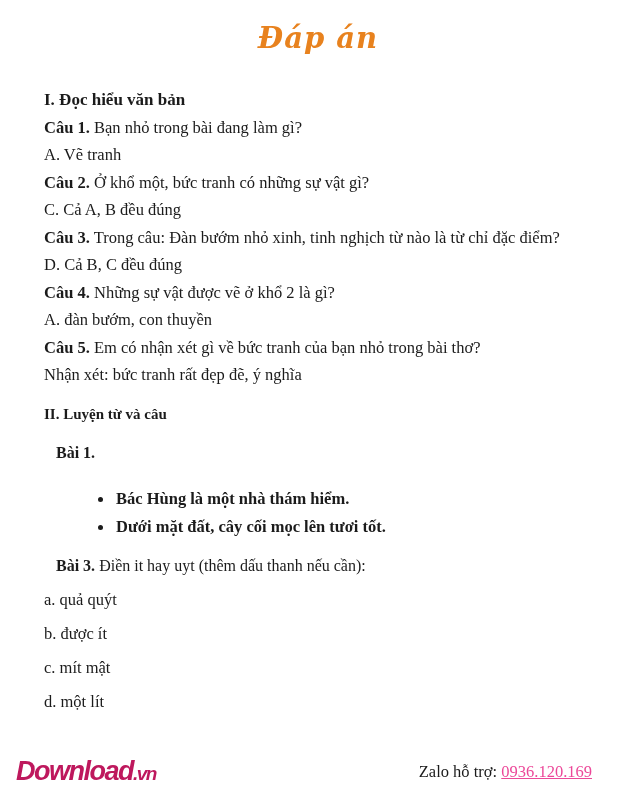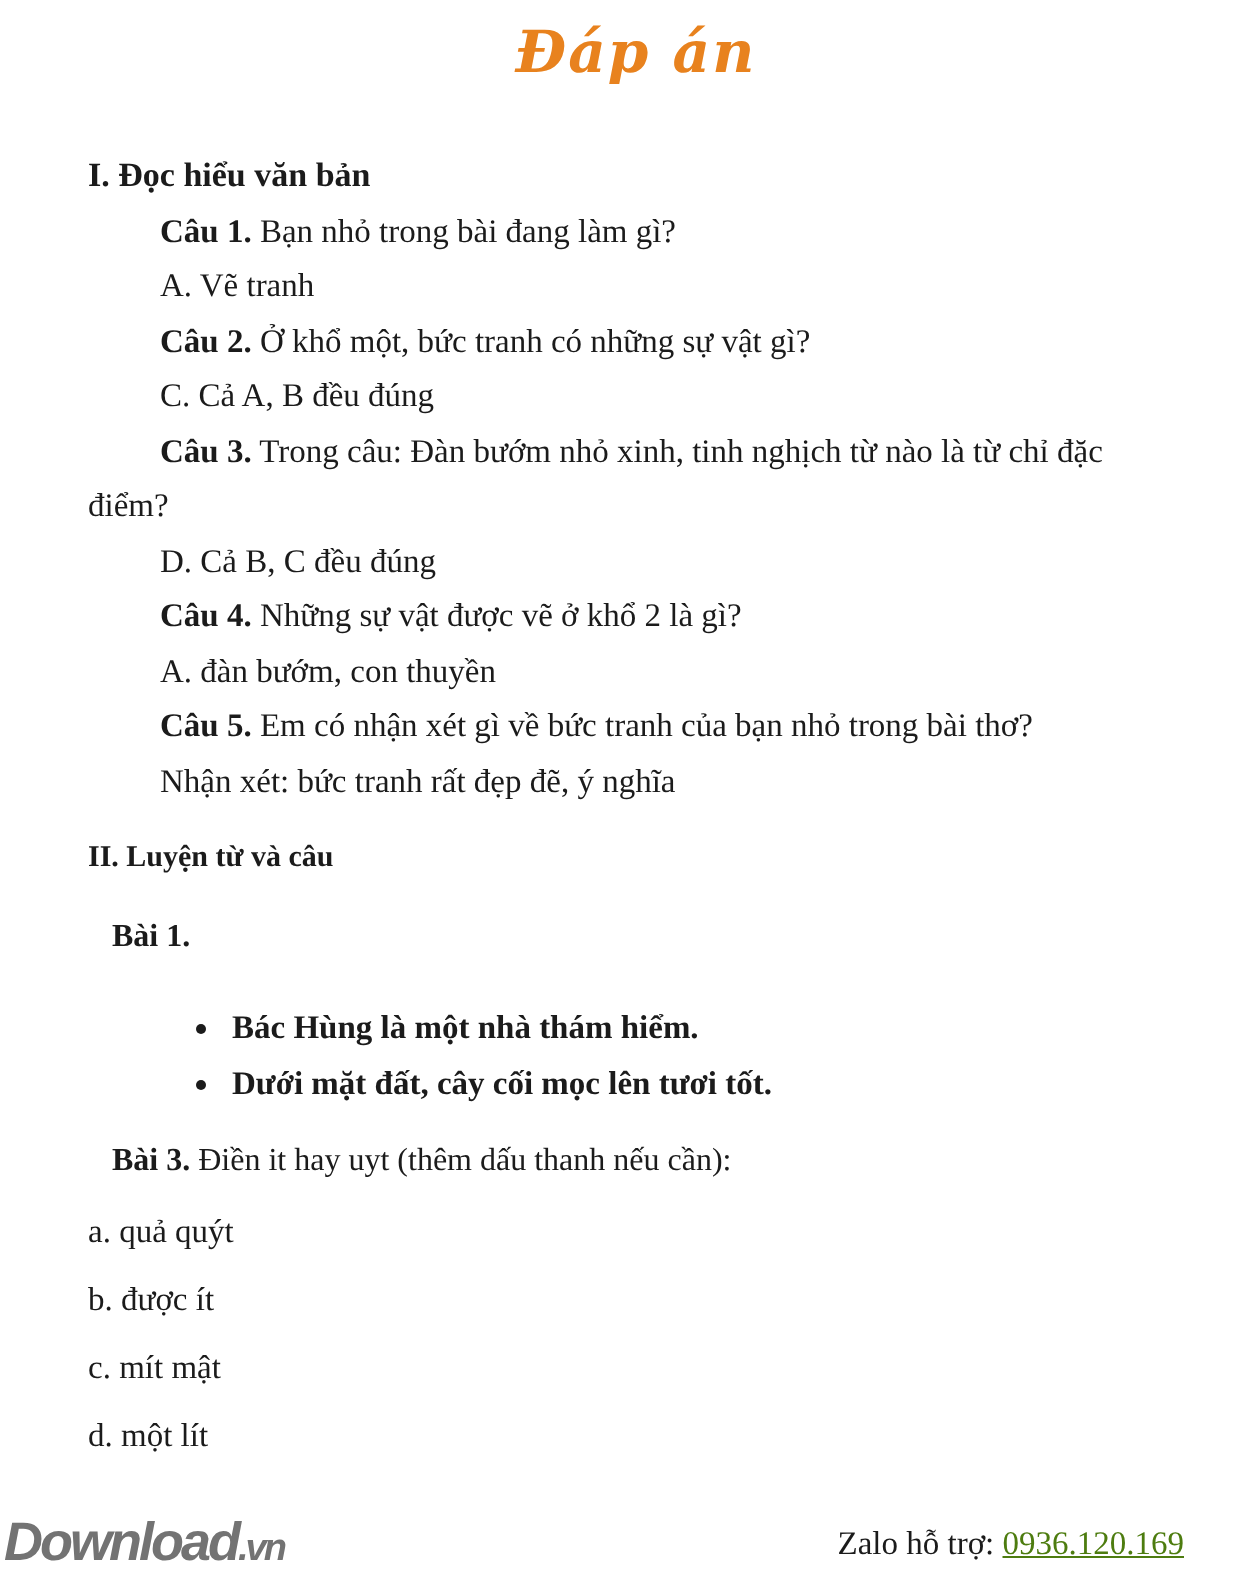--- a/index.html
+++ b/index.html
@@ -6,21 +6,21 @@
   html, body { background: #ffffff; }
   body {
     width: 622px;
     height: 797px;
     position: relative;
     font-family: "Liberation Serif", serif;
     color: #1b1b1b;
     overflow: hidden;
   }
   .page {
-    padding: 8px 30px 0 44px;
+    padding: 20px 30px 0 44px;
   }
   .doc-title {
     text-align: center;
     font-family: "DejaVu Serif", serif;
     font-style: italic;
     font-weight: bold;
     font-size: 29px;
     line-height: 36px;
     color: #E8821E;
     letter-spacing: 1px;
@@ -28,21 +28,21 @@
   .section-heading {
     font-weight: bold;
     font-size: 17px;
     line-height: 27.5px;
     margin-top: 30px;
   }
   .line {
     font-size: 16.5px;
     line-height: 27.5px;
   }
-  .line b { font-weight: bold; margin-left: 36px; }
+  .line b { font-weight: bold; }
   .section-heading-2 {
     font-weight: bold;
     font-size: 15px;
     line-height: 27.5px;
     margin-top: 12px;
   }
   .exercise-label {
     font-weight: bold;
     font-size: 16px;
     line-height: 27.5px;
@@ -84,35 +84,35 @@
     display: flex;
     justify-content: space-between;
     align-items: center;
   }
   .logo {
     font-family: "Liberation Sans", sans-serif;
     font-weight: 800;
     font-style: italic;
     font-size: 27px;
     letter-spacing: -1.5px;
-    color: #737373;
-    padding-left: 2px;
+    color: #be185d;
+    padding-left: 16px;
     white-space: nowrap;
     text-align: right;
   }
   .logo .logo-suffix {
     font-size: 19px;
   }
   .support {
     font-size: 16.5px;
     color: #1b1b1b;
     white-space: nowrap;
   }
   .support a {
-    color: #4d7c0f;
+    color: #ec4899;
     text-decoration: underline;
   }
 </style>
 </head>
 <body>
 
 <div class="page">
 
   <div class="doc-title">Đáp án</div>
 

